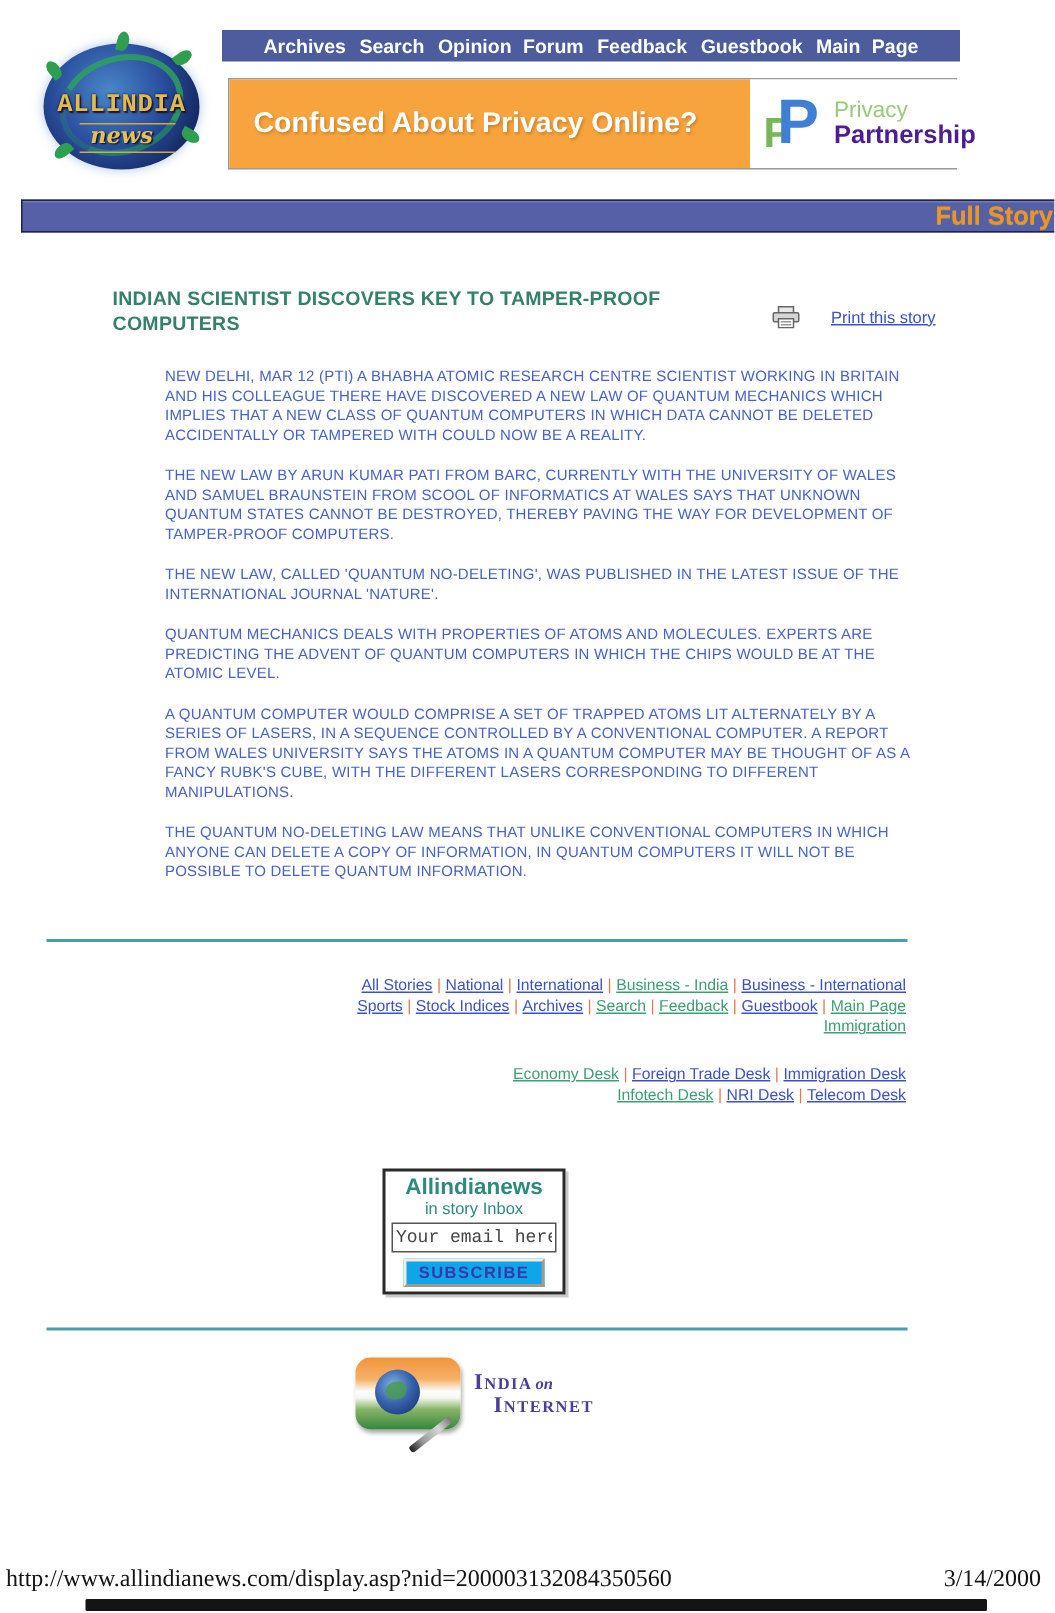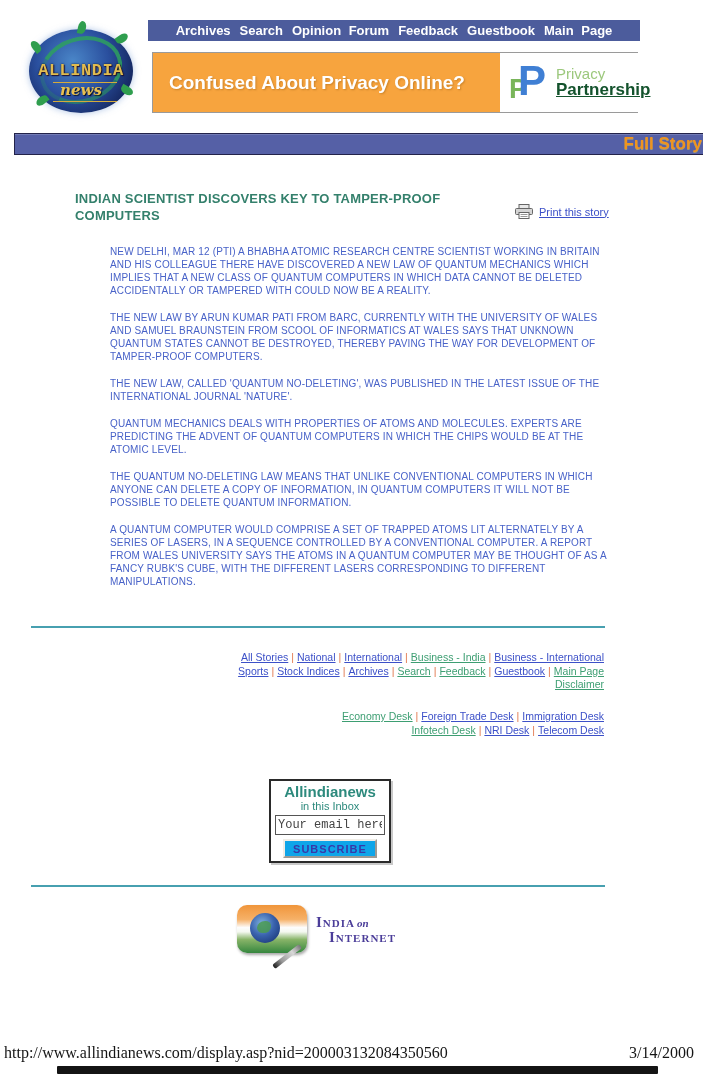--- a/index.html
+++ b/index.html
@@ -39,52 +39,52 @@
   .banner{position:absolute;left:152px;top:52px;width:486px;height:61px;border:1px solid #9a9a9a;
     display:flex;box-sizing:border-box;cursor:pointer;}
   .banner-left{flex:0 0 331px;background:#f7a43e;display:flex;align-items:center;padding-left:16px;
     color:#fff;font-weight:bold;font-size:19px;text-shadow:1px 1px 2px rgba(120,70,0,.35);}
   .banner-right{flex:1;background:#fff;display:flex;align-items:center;gap:7px;padding-left:9px;}
   .pp-logo{position:relative;width:40px;height:46px;flex:0 0 40px;}
   .pp-green{position:absolute;left:0;bottom:3px;font-weight:bold;font-size:28px;line-height:1;color:#79b55a;}
   .pp-blue{position:absolute;left:9px;top:0;font-weight:bold;font-size:42px;line-height:1;color:#3f7fd4;}
   .pp-text{line-height:1.05;}
   .pp-w1{display:block;color:#9cc87c;font-size:15px;}
-  .pp-w2{display:block;color:#14532d;font-weight:bold;font-size:17px;text-decoration:underline;}
+  .pp-w2{display:block;color:#4c1d95;font-weight:bold;font-size:17px;}
 
   
   .fullstory{position:absolute;left:14px;top:133px;width:698px;height:22px;background:#5560a6;
     border:1px solid #23234a;box-sizing:border-box;box-shadow:inset 0 1px 0 rgba(255,255,255,.18);}
   .fullstory-label{position:absolute;right:9px;top:0px;font-size:17px;font-weight:bold;color:#ef941f;
     text-shadow:0 1px 0 rgba(255,220,60,.45);}
 
   
   .headline{position:absolute;left:75px;top:190px;width:420px;margin:0;
     font-size:13px;font-weight:bold;color:#34806c;line-height:17px;letter-spacing:.2px;}
-  .print-row{position:absolute;left:514px;top:204px;display:flex;align-items:center;gap:5px;}
+  .print-row{position:absolute;left:514px;top:204px;display:flex;align-items:center;gap:20px;}
   .print-link{color:#3c50c8;font-size:11px;text-decoration:underline;cursor:pointer;}
   .article-body{position:absolute;left:110px;top:245px;width:502px;
     color:#4862c8;font-size:10px;line-height:13px;letter-spacing:.15px;}
   .article-body p{margin:0 0 14px 0;}
 
   
   .sep{position:absolute;left:31px;width:574px;height:2px;background:#47a0b0;}
   .sep1{top:626px;} .sep2{top:885px;}
 
   
   .linkblock{position:absolute;left:30px;width:574px;text-align:right;font-size:10.5px;line-height:13.5px;}
   .footer-links{top:651px;}
   .desk-links{top:710px;}
   .link{text-decoration:underline;cursor:pointer;}
   .c-blue{color:#3c50c8;} .c-green{color:#3d9e72;}
   .pipe{color:#e2784e;margin:0 3px;}
 
   
   .subscribe{position:absolute;left:255px;top:779px;width:118px;height:80px;background:#fff;
-    border:2px solid #2a2a2a;box-sizing:content-box;text-align:center;box-shadow:2px 2px 0 #c9c9c9;margin-left:14px;}
+    border:2px solid #2a2a2a;box-sizing:content-box;text-align:center;box-shadow:2px 2px 0 #c9c9c9;}
   .sub-title{margin-top:3px;font-weight:bold;font-size:15px;line-height:16px;color:#2d8a7d;}
   .sub-sub{font-size:11px;line-height:12px;color:#2d8a7d;}
   .sub-input{display:block;margin:3px auto 0;width:104px;height:16px;border:1px solid #555;
     font-family:"Liberation Mono","DejaVu Sans Mono",monospace;font-size:12px;color:#444;padding:1px 2px;}
   .sub-btn{margin-top:4px;width:94px;height:19px;background:#0ea5e9;border:2px outset #f0ede6;
     color:#3838a8;font-weight:bold;font-size:11px;letter-spacing:1px;cursor:pointer;
     font-family:"Liberation Sans",sans-serif;}
 
   
   .ii-logo{position:absolute;left:237px;top:905px;display:flex;gap:9px;align-items:center;cursor:pointer;}
@@ -168,39 +168,39 @@
       <line x1="6.5" y1="12.5" x2="13.5" y2="12.5" stroke="#999"></line>
     </svg>
     <a class="print-link">Print this story</a>
   </div>
 
   <div class="article-body">
       <p>NEW DELHI, MAR 12 (PTI) A BHABHA ATOMIC RESEARCH CENTRE SCIENTIST WORKING IN BRITAIN AND HIS COLLEAGUE THERE HAVE DISCOVERED A NEW LAW OF QUANTUM MECHANICS WHICH IMPLIES THAT A NEW CLASS OF QUANTUM COMPUTERS IN WHICH DATA CANNOT BE DELETED ACCIDENTALLY OR TAMPERED WITH COULD NOW BE A REALITY.</p>
       <p>THE NEW LAW BY ARUN KUMAR PATI FROM BARC, CURRENTLY WITH THE UNIVERSITY OF WALES AND SAMUEL BRAUNSTEIN FROM SCOOL OF INFORMATICS AT WALES SAYS THAT UNKNOWN QUANTUM STATES CANNOT BE DESTROYED, THEREBY PAVING THE WAY FOR DEVELOPMENT OF TAMPER-PROOF COMPUTERS.</p>
       <p>THE NEW LAW, CALLED 'QUANTUM NO-DELETING', WAS PUBLISHED IN THE LATEST ISSUE OF THE INTERNATIONAL JOURNAL 'NATURE'.</p>
       <p>QUANTUM MECHANICS DEALS WITH PROPERTIES OF ATOMS AND MOLECULES. EXPERTS ARE PREDICTING THE ADVENT OF QUANTUM COMPUTERS IN WHICH THE CHIPS WOULD BE AT THE ATOMIC LEVEL.</p>
+      <p>A QUANTUM COMPUTER WOULD COMPRISE A SET OF TRAPPED ATOMS LIT ALTERNATELY BY A SERIES OF LASERS, IN A SEQUENCE CONTROLLED BY A CONVENTIONAL COMPUTER. A REPORT FROM WALES UNIVERSITY SAYS THE ATOMS IN A QUANTUM COMPUTER MAY BE THOUGHT OF AS A FANCY RUBK'S CUBE, WITH THE DIFFERENT LASERS CORRESPONDING TO DIFFERENT MANIPULATIONS.</p>
       <p>THE QUANTUM NO-DELETING LAW MEANS THAT UNLIKE CONVENTIONAL COMPUTERS IN WHICH ANYONE CAN DELETE A COPY OF INFORMATION, IN QUANTUM COMPUTERS IT WILL NOT BE POSSIBLE TO DELETE QUANTUM INFORMATION.</p>
-      <p>A QUANTUM COMPUTER WOULD COMPRISE A SET OF TRAPPED ATOMS LIT ALTERNATELY BY A SERIES OF LASERS, IN A SEQUENCE CONTROLLED BY A CONVENTIONAL COMPUTER. A REPORT FROM WALES UNIVERSITY SAYS THE ATOMS IN A QUANTUM COMPUTER MAY BE THOUGHT OF AS A FANCY RUBK'S CUBE, WITH THE DIFFERENT LASERS CORRESPONDING TO DIFFERENT MANIPULATIONS.</p>
     </div>
 
   <div class="sep sep1"></div>
 
   <div class="linkblock footer-links">
       <div class="link-row"><a class="link c-blue">All Stories</a><span class="pipe">|</span><a class="link c-blue">National</a><span class="pipe">|</span><a class="link c-blue">International</a><span class="pipe">|</span><a class="link c-green">Business - India</a><span class="pipe">|</span><a class="link c-blue">Business - International</a></div>
       <div class="link-row"><a class="link c-blue">Sports</a><span class="pipe">|</span><a class="link c-blue">Stock Indices</a><span class="pipe">|</span><a class="link c-blue">Archives</a><span class="pipe">|</span><a class="link c-green">Search</a><span class="pipe">|</span><a class="link c-green">Feedback</a><span class="pipe">|</span><a class="link c-blue">Guestbook</a><span class="pipe">|</span><a class="link c-green">Main Page</a></div>
-      <div class="link-row"><a class="link c-green">Disclaimer</a></div>
+      <div class="link-row"><a class="link c-green">Immigration</a></div>
     </div>
   <div class="linkblock desk-links">
       <div class="link-row"><a class="link c-green">Economy Desk</a><span class="pipe">|</span><a class="link c-blue">Foreign Trade Desk</a><span class="pipe">|</span><a class="link c-blue">Immigration Desk</a></div>
       <div class="link-row"><a class="link c-green">Infotech Desk</a><span class="pipe">|</span><a class="link c-blue">NRI Desk</a><span class="pipe">|</span><a class="link c-blue">Telecom Desk</a></div>
     </div>
 
   <div class="subscribe">
     <div class="sub-title">Allindianews</div>
-    <div class="sub-sub">in this Inbox</div>
+    <div class="sub-sub">in story Inbox</div>
     <input class="sub-input" type="text" value="Your email here" style="">
     <button class="sub-btn">SUBSCRIBE</button>
   </div>
 
   <div class="sep sep2"></div>
 
   <div class="ii-logo">
     <div class="ii-flag">
       <div class="ii-globe"></div>
       <div class="ii-pen"></div>

